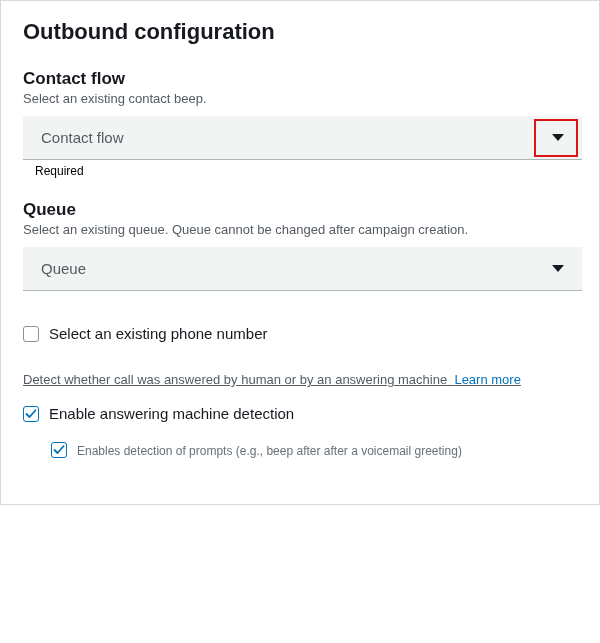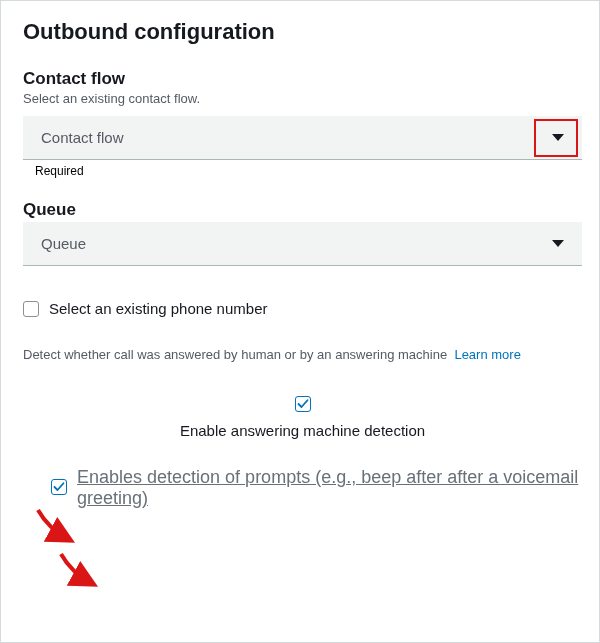--- a/index.html
+++ b/index.html
@@ -5,21 +5,21 @@
   * { box-sizing: border-box; }
   body {
     margin: 0;
     padding: 0;
     font-family: "Amazon Ember", "Helvetica Neue", Arial, sans-serif;
     background: #fff;
     color: #16191f;
   }
   .panel {
     width: 600px;
-    height: 643px;
+    height: 505px;
     border: 1px solid #d5dbdb;
     padding: 18px 17px 22px 22px;
     position: relative;
   }
   h1.page-title {
     font-size: 22px;
     font-weight: 700;
     margin: 0 0 24px 0;
     color: #16191f;
   }
@@ -91,24 +91,23 @@
   .checkbox.checked {
     border-color: #0073bb;
   }
   .checkbox.checked svg { display: block; }
   .checkbox svg { display: none; width: 12px; height: 12px; }
   .cb-label {
     font-size: 15px;
     color: #16191f;
   }
   .cb-sublabel {
-    font-size: 18px;
+    font-size: 12px;
     color: #687078;
     margin: 2px 0 0 0;
-    text-decoration: underline;
   }
   .link {
     color: #0073bb;
     cursor: pointer;
     text-decoration: none;
   }
   .indent { margin-left: 28px; }
   .arrow {
     position: absolute;
     pointer-events: none;
@@ -117,53 +116,54 @@
 </style>
 </head>
 <body>
 
 <div class="panel">
 
   <h1 class="page-title">Outbound configuration</h1>
 
   <div class="section">
     <div class="section-title">Contact flow</div>
-    <div class="section-desc">Select an existing contact flow.</div>
+    <div class="section-desc">Select an existing contact beep.</div>
     <div class="select-box">
       <span>Contact flow</span>
       <span class="caret"></span>
       <span class="caret-box-highlight"></span>
     </div>
     <div class="hint">Required</div>
   </div>
 
   <div class="section">
     <div class="section-title">Queue</div>
+    <div class="section-desc">Select an existing queue. Queue cannot be changed after campaign creation.</div>
     <div class="select-box">
       <span>Queue</span>
       <span class="caret"></span>
     </div>
   </div>
 
   <div class="section" style="margin-top:34px;">
     <div class="checkbox-row">
       <span class="checkbox">
         
       </span>
       <span class="cb-label">Select an existing phone number</span>
     </div>
   </div>
 
   <div class="section" style="margin-top:30px;">
-    <div class="section-desc" style="margin-bottom:34px;">
+    <div class="section-desc" style="margin-bottom:18px;text-decoration:underline;">
       <span class="desc-inline">Detect whether call was answered by human or by an answering machine</span>
       &nbsp;<a class="link">Learn more</a>
     </div>
 
-    <div class="checkbox-row" style="margin-bottom:26px;flex-direction:column;">
+    <div class="checkbox-row" style="margin-bottom:20px;">
       <span class="checkbox checked">
         <svg viewBox="0 0 16 16">
             <path d="M2 8 L6 12 L14 3" stroke="#0073bb" stroke-width="2.4" fill="none" stroke-linecap="round" stroke-linejoin="round"></path>
           </svg>
       </span>
       <span class="cb-label">Enable answering machine detection</span>
     </div>
 
     <div class="indent">
       <div class="checkbox-row">

